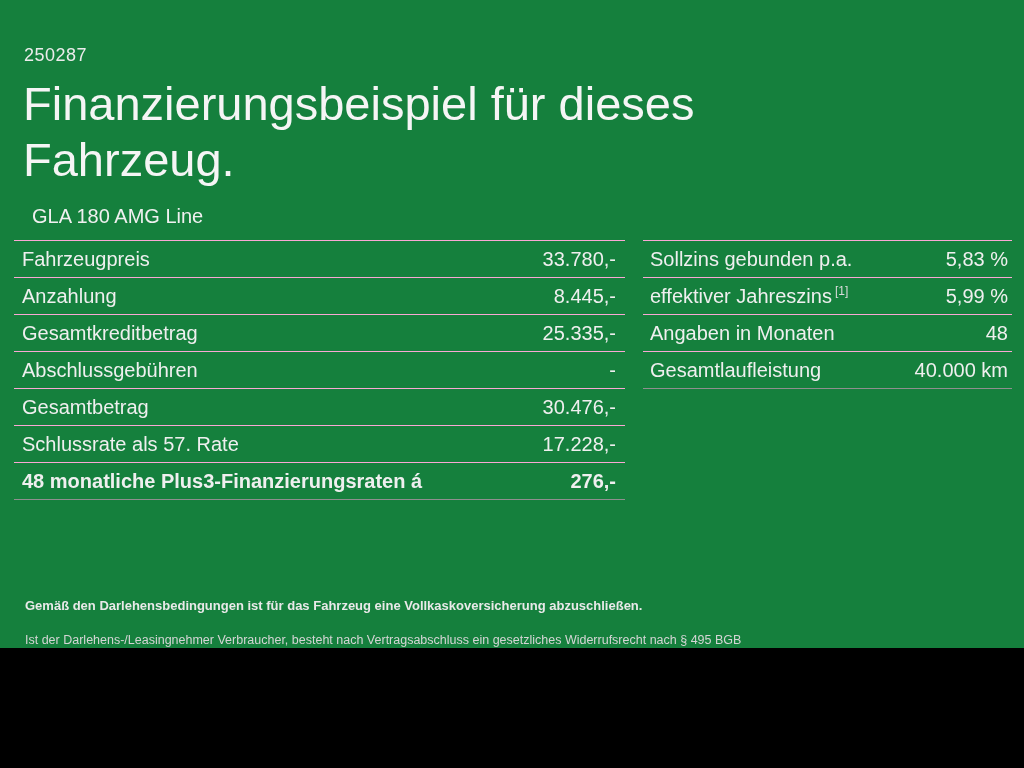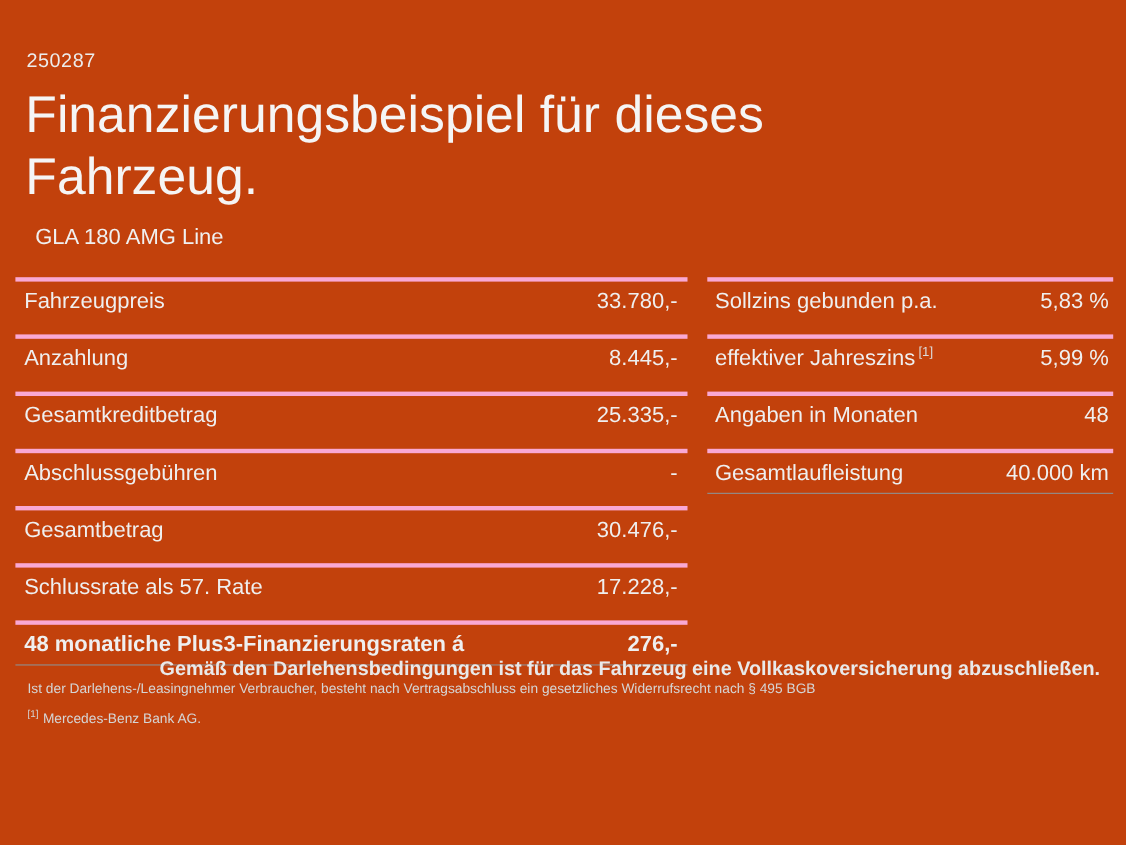--- a/index.html
+++ b/index.html
@@ -1,19 +1,19 @@
 <!DOCTYPE html>
 <html><head>
 <meta charset="utf-8">
 <style>
   html,body{margin:0;padding:0;background:#000;}
   .stage{
     position:relative;
-    width:1024px;height:768px;
-    background:#c2410c;
+    width:1024px;height:648px;
+    background:#15803d;
     overflow:hidden;
     font-family:"Liberation Sans", sans-serif;
     color:#f0f0f0;
   }
   .ref-number{
     position:absolute;left:24px;top:45px;
     font-size:18px;letter-spacing:0.5px;color:#ececec;
   }
   .title{
     position:absolute;left:23px;top:76px;
@@ -25,38 +25,37 @@
     font-size:20px;color:#f0f0f0;
   }
   .fin-table{
     position:absolute;top:240px;
   }
   .fin-table.left{left:14px;width:611px;}
   .fin-table.right{left:643px;width:369px;}
   .row{
     display:flex;justify-content:space-between;align-items:center;
     height:36px;
-    border-top:4px solid #f9a8d4;
+    border-top:1px solid #f9a8d4;
     font-size:20px;
-    margin-top:12px;
   }
   .fin-table.left .row:last-child{border-bottom:1px solid #8f8f8f;}
   .fin-table.right .row:last-child{border-bottom:1px solid #8f8f8f;}
   .row .lbl{padding-left:8px;white-space:nowrap;color:#efefef;}
   .row .val{padding-right:9px;white-space:nowrap;text-align:right;color:#efefef;}
   .fin-table.right .row .lbl{padding-left:7px;}
   .fin-table.right .row .val{padding-right:4px;}
   .row.bold{font-weight:bold;}
   .row sup{font-size:12px;vertical-align:super;line-height:0;margin-left:3px;color:#dcdcdc;}
   .fineprint{
     position:absolute;left:25px;top:598px;width:975px;
     color:#d9d9d9;
   }
   .fineprint .fp-bold{
-    font-size:18px;font-weight:bold;color:#e9e9e9;margin:0 0 0 0;text-align:right;
+    font-size:13px;font-weight:bold;color:#e9e9e9;margin:0 0 20px 0;
   }
   .fineprint .fp-line{
     font-size:12.5px;margin:0 0 7px 0;color:#d5d5d5;
   }
   .fineprint .fp-foot{
     font-size:12.5px;margin:11px 0 0 0;color:#d5d5d5;
   }
   .fineprint .fp-foot sup{font-size:9px;vertical-align:super;margin-right:4px;}
 </style>
 </head>

